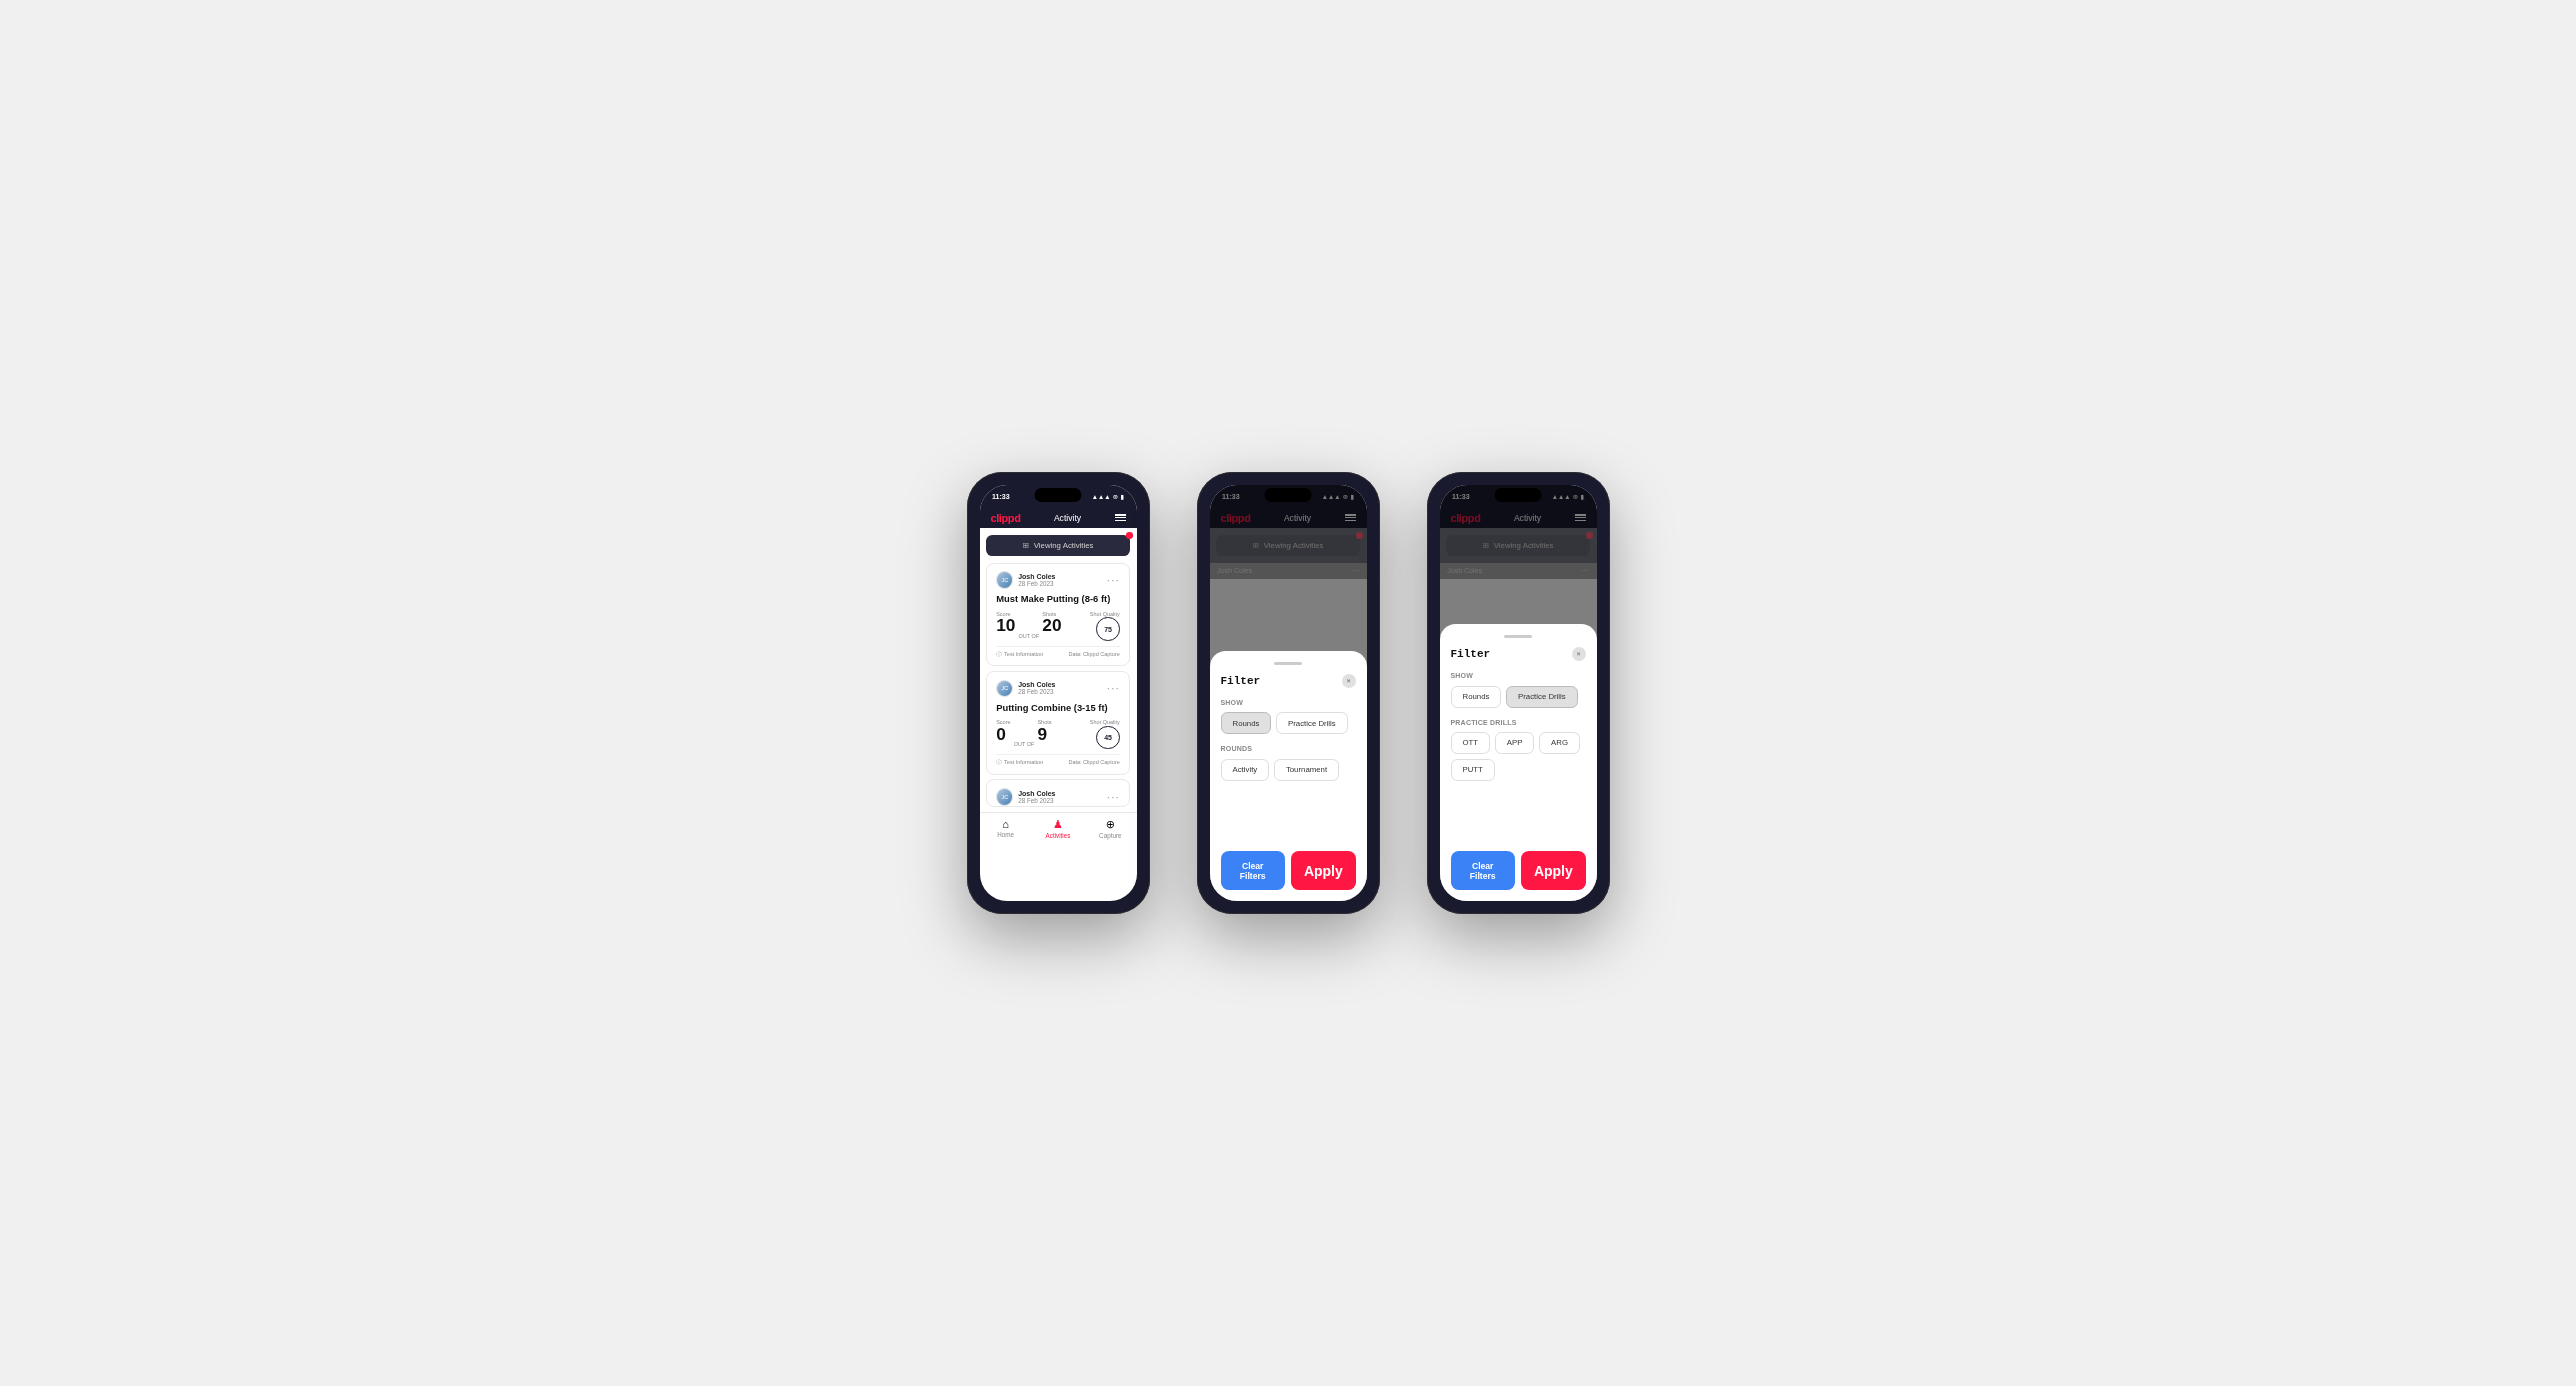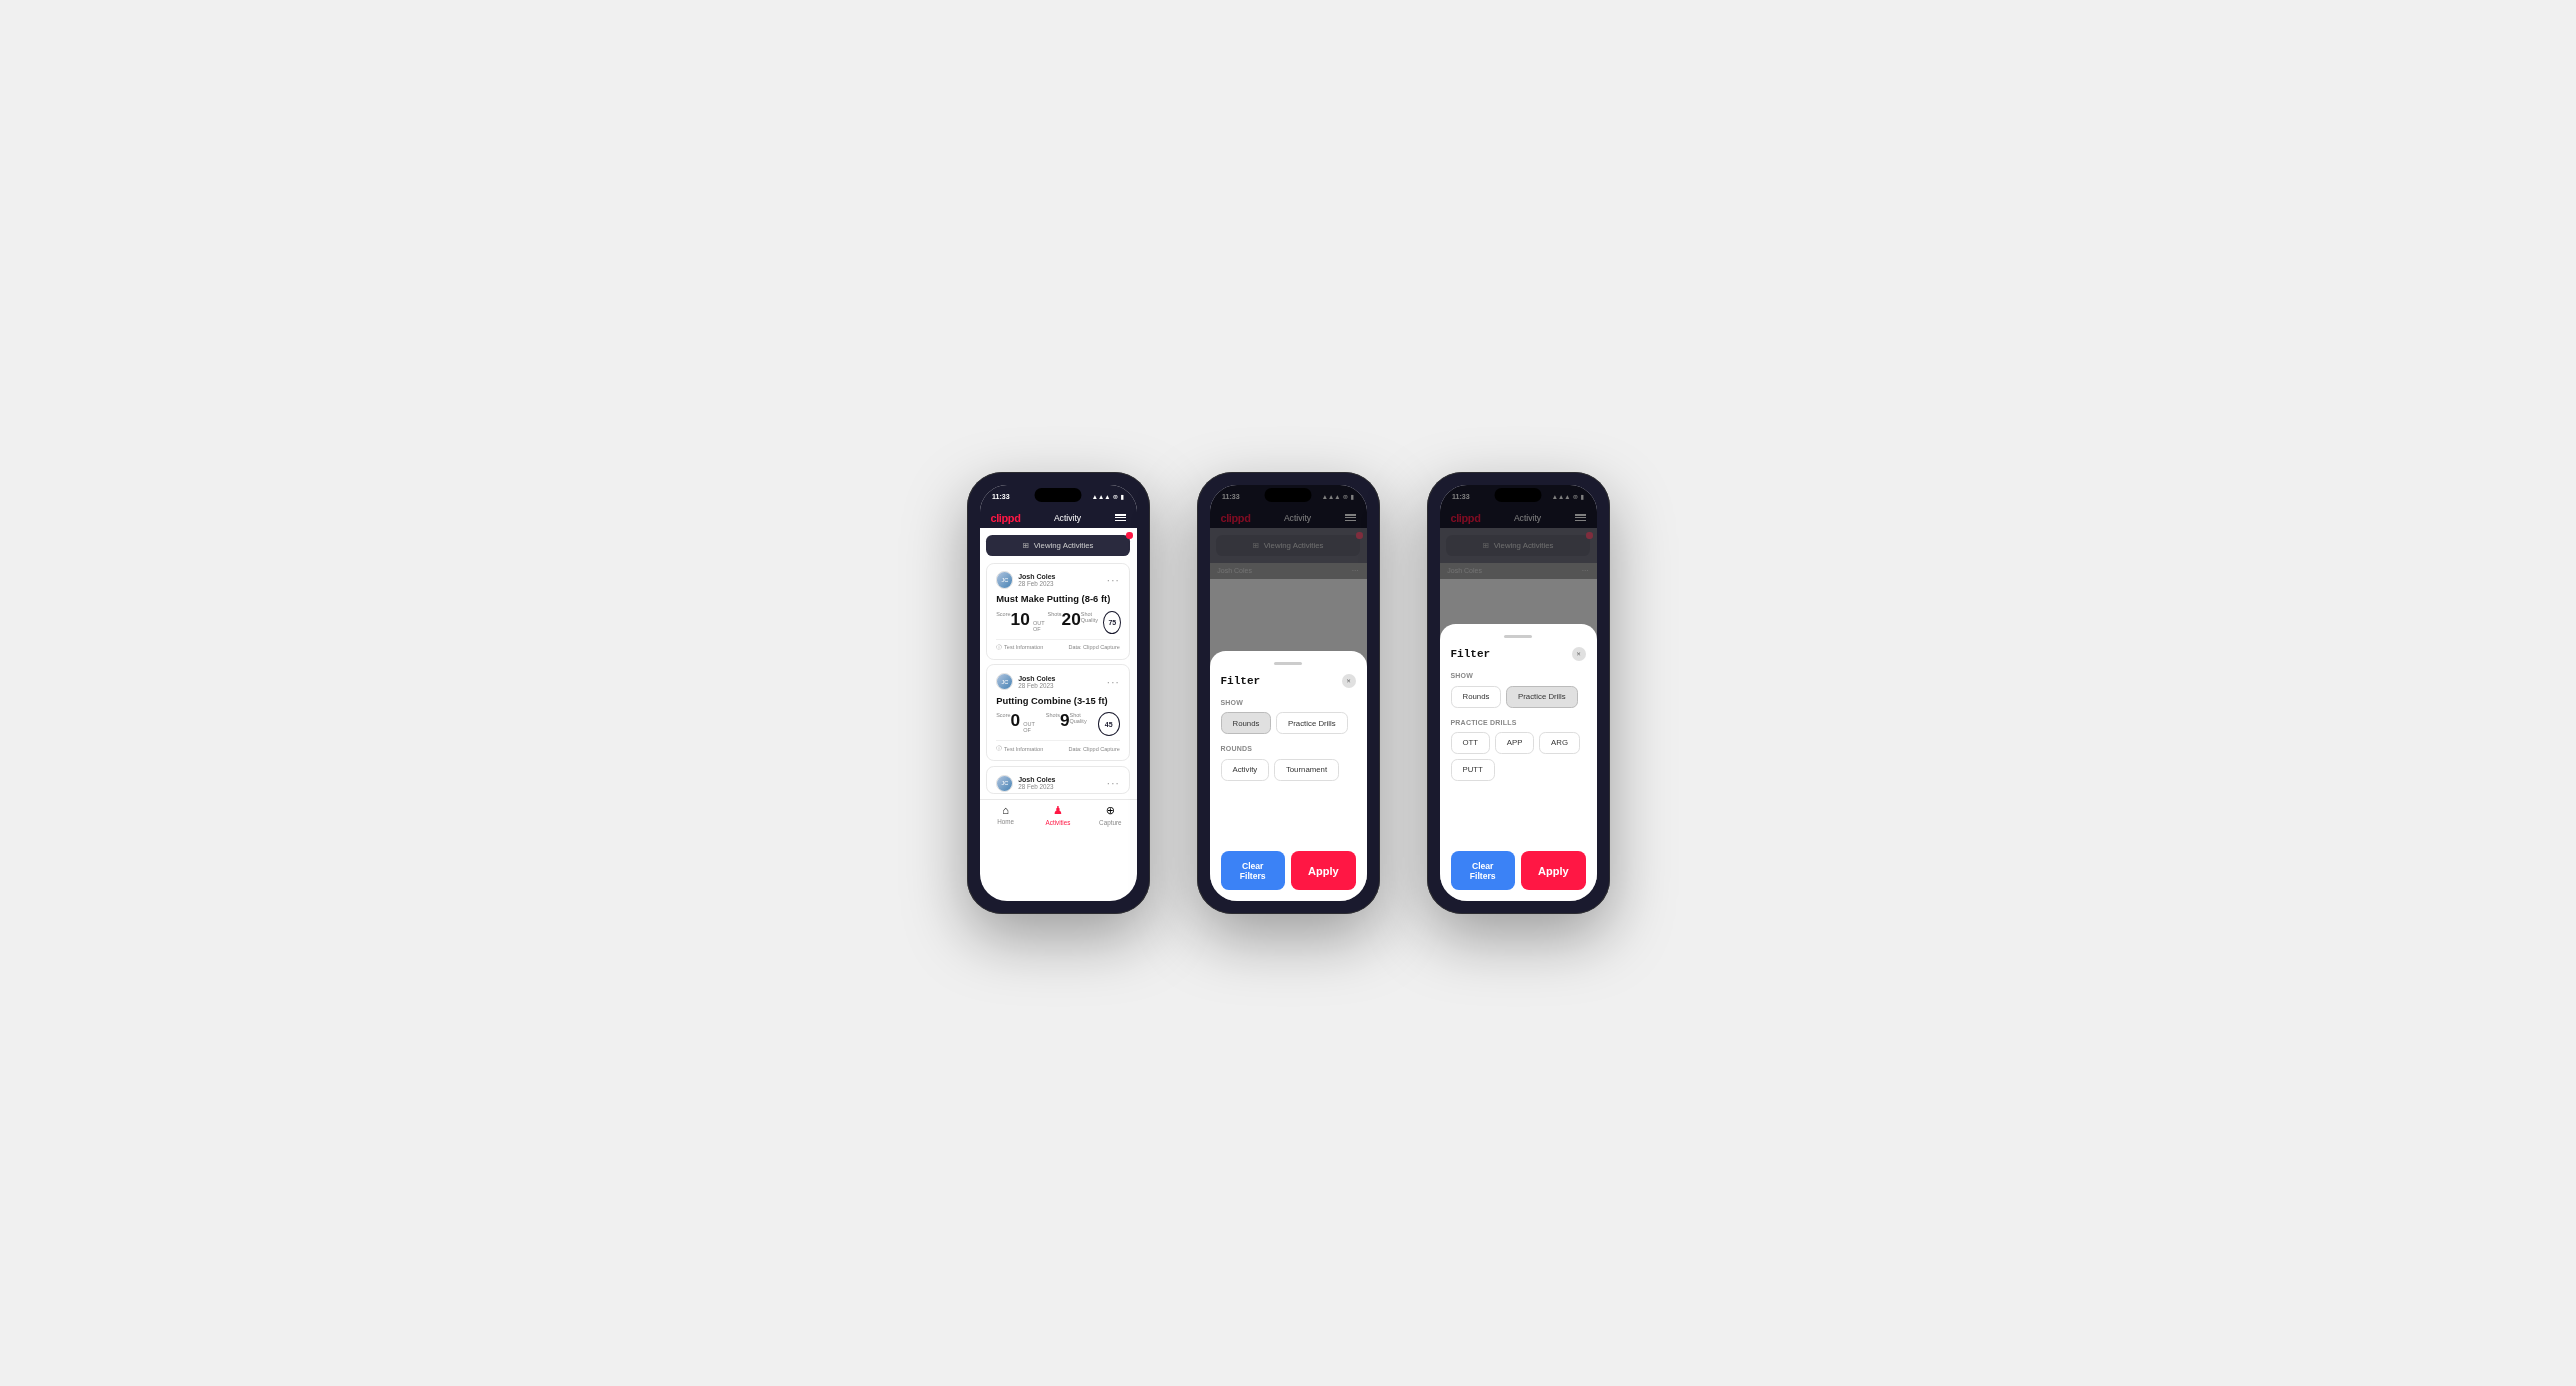--- a/index.html
+++ b/index.html
@@ -196,20 +196,21 @@
       margin-bottom: 6.3px;
     }
     .stats-row {
       display: flex;
       align-items: baseline;
       gap: 0;
       margin-bottom: 4.7px;
     }
     .stat-group {
       display: flex;
+      flex-direction: column;
     }
     .stat-label {
       font-size: 5.5px;
       color: #888;
       font-weight: 500;
       margin-bottom: 0.8px;
     }
     .stat-value {
       font-size: 17.3px;
       font-weight: 700;
@@ -377,21 +378,21 @@
       font-weight: 600;
       cursor: pointer;
     }
     .btn-apply {
       flex: 1;
       padding: 9.4px;
       background: #ff1744;
       color: #fff;
       border: none;
       border-radius: 7.8px;
-      font-size: 11px;
+      font-size: 14px;
       font-weight: 600;
       cursor: pointer;
     }
     .scroll-area {
       overflow: hidden;
     }
   </style>
 </head>
 <body>
 

